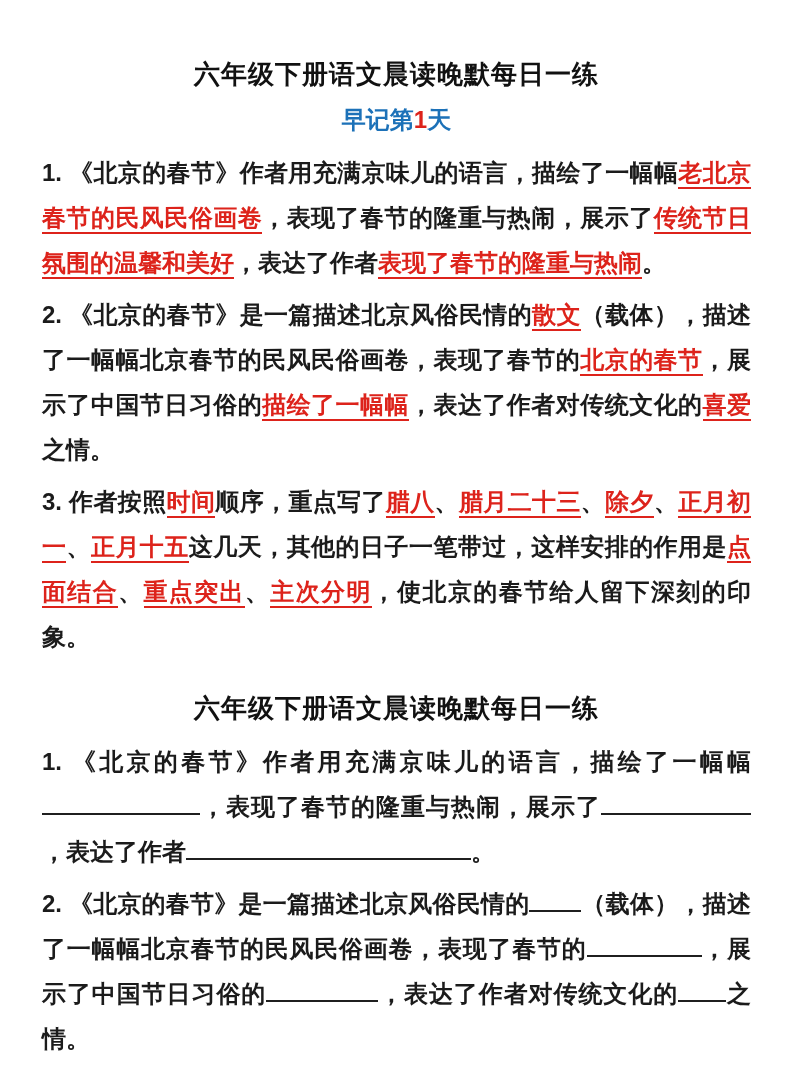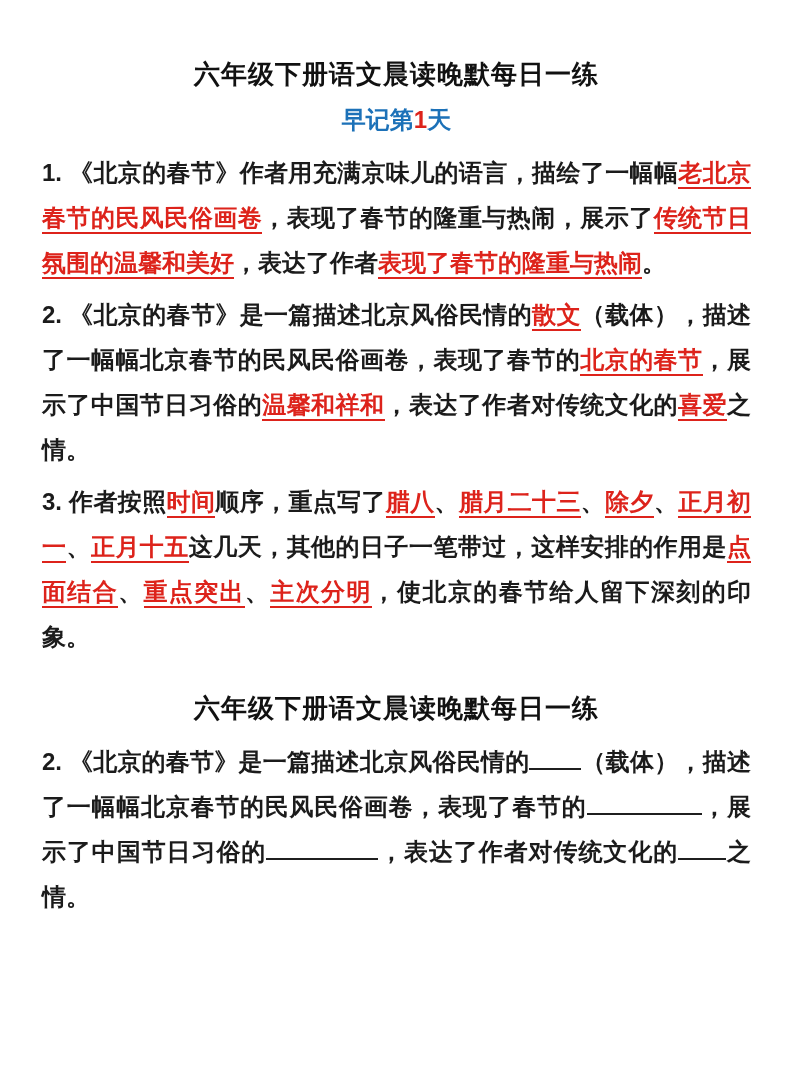--- a/index.html
+++ b/index.html
@@ -62,25 +62,26 @@
 </head>
 <body style="background: rgb(255, 255, 255); color: rgb(27, 27, 27);">
 
 <main class="page">
 
   <section class="sheet-section section-morning">
     <h1 class="title">六年级下册语文晨读晚默每日一练</h1>
     <h2 class="subtitle"><span class="blue">早记第</span><span class="red">1</span><span class="blue">天</span></h2>
     <div class="paragraphs">
         <p class="para"><span class="plain">1. 《北京的春节》作者用充满京味儿的语言，描绘了一幅幅</span><span class="answer">老北京春节的民风民俗画卷</span><span class="plain">，表现了春节的隆重与热闹，展示了</span><span class="answer">传统节日氛围的温馨和美好</span><span class="plain">，表达了作者</span><span class="answer">表现了春节的隆重与热闹</span><span class="plain">。</span></p>
-        <p class="para"><span class="plain">2. 《北京的春节》是一篇描述北京风俗民情的</span><span class="answer">散文</span><span class="plain">（载体），描述了一幅幅北京春节的民风民俗画卷，表现了春节的</span><span class="answer">北京的春节</span><span class="plain">，展示了中国节日习俗的</span><span class="answer">温馨和祥和</span><span class="plain">，表达了作者对传统文化的</span><span class="answer">喜爱</span><span class="plain">之情。</span></p>
+        <p class="para"><span class="plain">2. 《北京的春节》是一篇描述北京风俗民情的</span><span class="answer">散文</span><span class="plain">（载体），描述了一幅幅北京春节的民风民俗画卷，表现了春节的</span><span class="answer">北京的春节</span><span class="plain">，展示了中国节日习俗的</span><span class="answer">描绘了一幅幅</span><span class="plain">，表达了作者对传统文化的</span><span class="answer">喜爱</span><span class="plain">之情。</span></p>
         <p class="para"><span class="plain">3. 作者按照</span><span class="answer">时间</span><span class="plain">顺序，重点写了</span><span class="answer">腊八</span><span class="plain">、</span><span class="answer">腊月二十三</span><span class="plain">、</span><span class="answer">除夕</span><span class="plain">、</span><span class="answer">正月初一</span><span class="plain">、</span><span class="answer">正月十五</span><span class="plain">这几天，其他的日子一笔带过，这样安排的作用是</span><span class="answer">点面结合</span><span class="plain">、</span><span class="answer">重点突出</span><span class="plain">、</span><span class="answer">主次分明</span><span class="plain">，使北京的春节给人留下深刻的印象。</span></p>
       </div>
   </section>
 
   <section class="sheet-section section-evening">
     <h1 class="title">六年级下册语文晨读晚默每日一练</h1>
     <div class="paragraphs">
+        <p class="para"><span class="plain">1. 《北京的春节》作者用充满京味儿的语言，描绘了一幅幅</span><span class="blank" style="width: 158px;"></span><span class="plain">，表现了春节的隆重与热闹，展示了</span><span class="blank" style="width: 150px;"></span><span class="plain">，表达了作者</span><span class="blank" style="width: 285px;"></span><span class="plain">。</span></p>
         <p class="para"><span class="plain">2. 《北京的春节》是一篇描述北京风俗民情的</span><span class="blank" style="width: 52px;"></span><span class="plain">（载体），描述了一幅幅北京春节的民风民俗画卷，表现了春节的</span><span class="blank" style="width: 115px;"></span><span class="plain">，展示了中国节日习俗的</span><span class="blank" style="width: 112px;"></span><span class="plain">，表达了作者对传统文化的</span><span class="blank" style="width: 48px;"></span><span class="plain">之情。</span></p>
       </div>
   </section>
 
 </main>
 
 </body></html>

